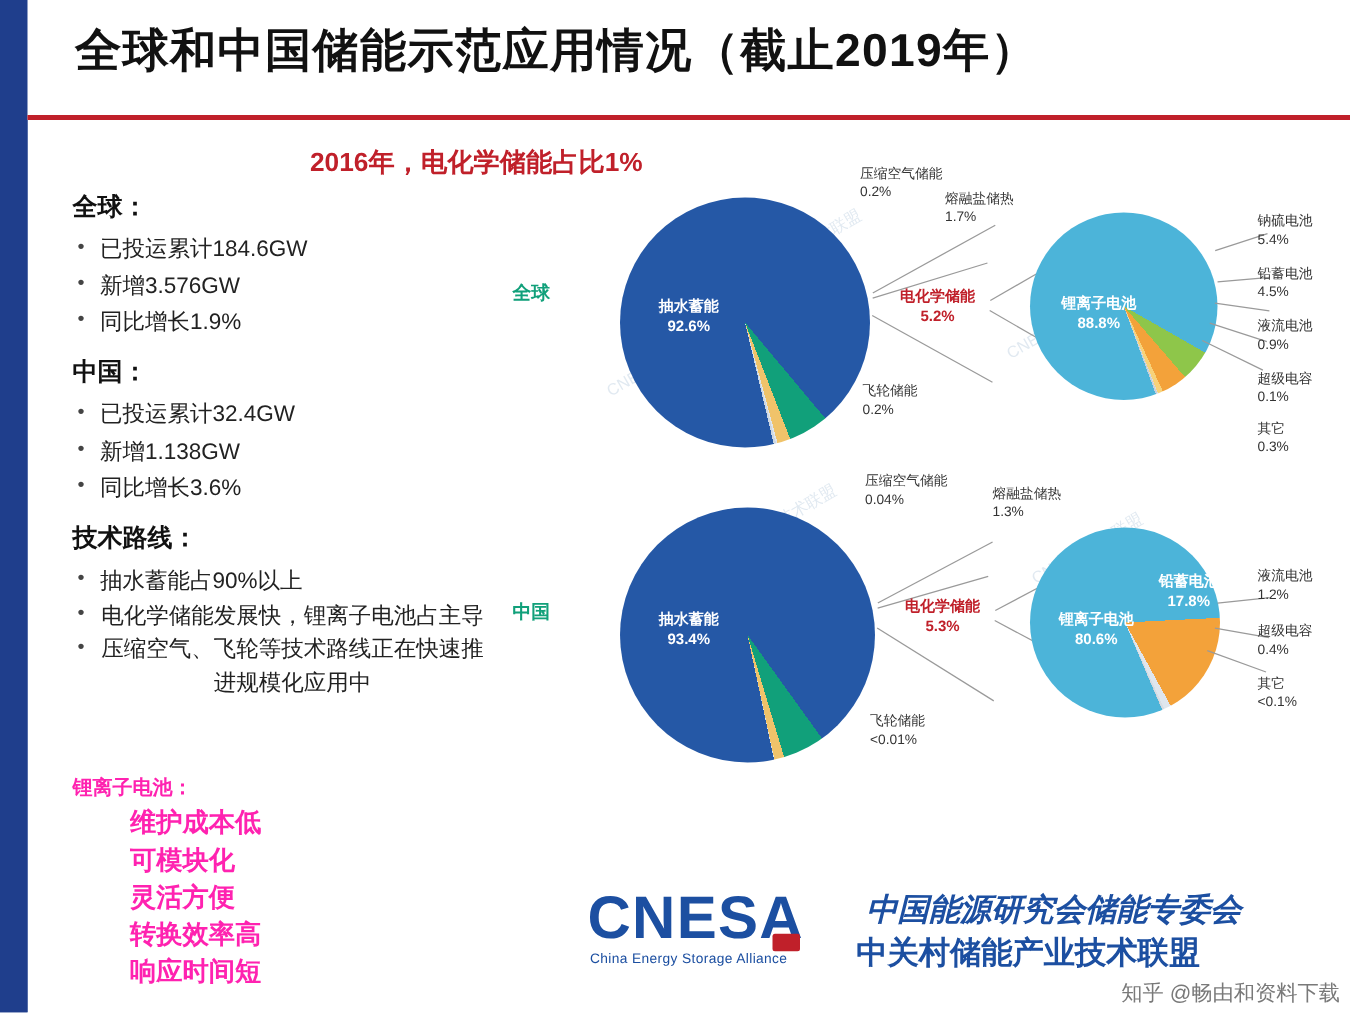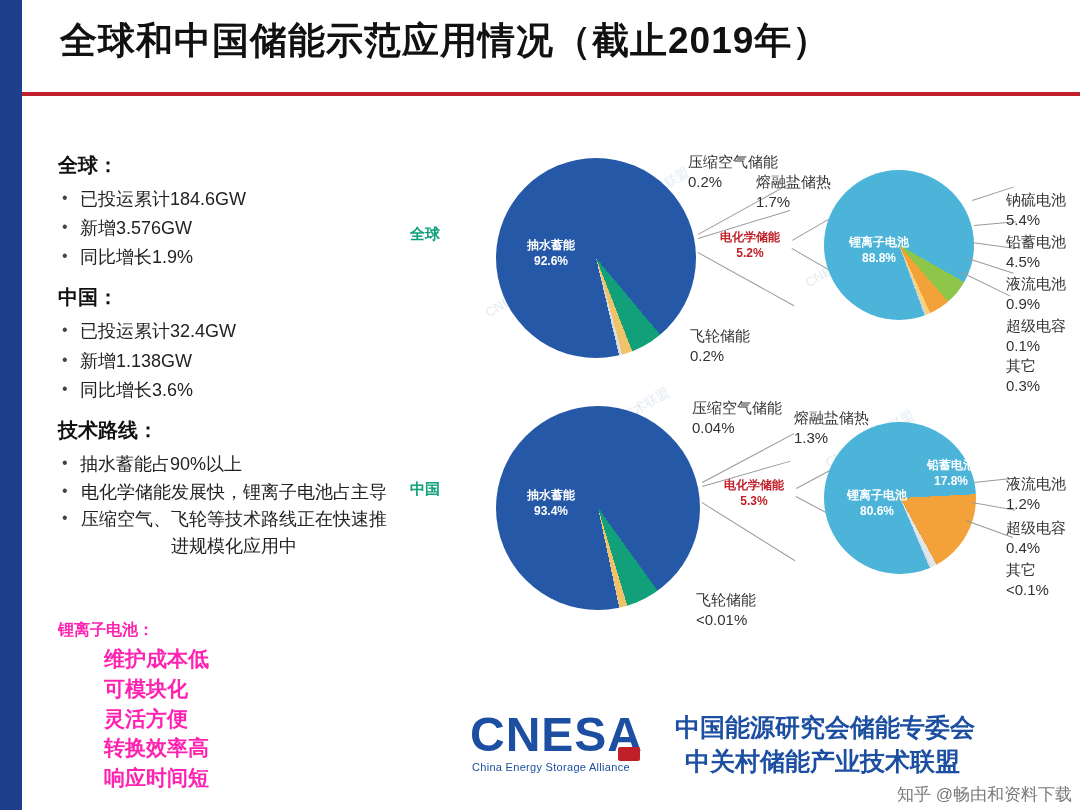--- a/index.html
+++ b/index.html
@@ -52,52 +52,53 @@
 
   .wm{
     position:absolute;color:#c9d8e6;font-size:13px;opacity:.55;
     transform:rotate(-30deg);white-space:nowrap;pointer-events:none;
   }
 
   
   .pie{position:absolute;border-radius:50%;}
 
   .lead{position:absolute;background:#9a9a9a;height:1px;transform-origin:0 0;}
-  .lbl{position:absolute;font-size:15px;color:#333;line-height:1.35;white-space:nowrap;margin-top:20px;}
+  .lbl{position:absolute;font-size:11px;color:#333;line-height:1.35;white-space:nowrap;}
   .lbl-in{position:absolute;font-size:12px;color:#ffffff;font-weight:bold;line-height:1.3;text-align:center;}
   .lbl-red{position:absolute;font-size:12px;color:#c0202a;font-weight:bold;line-height:1.3;text-align:center;}
   .side-tag{position:absolute;font-size:15px;color:#11a07a;font-weight:bold;}
 
   
   .logo{position:absolute;left:470px;top:705px;width:600px;height:78px;}
   .logo-c{
     position:absolute;left:0;top:2px;font-size:48px;font-weight:bold;color:#1c4fa1;
     letter-spacing:1px;font-family:"Liberation Sans",sans-serif;
   }
   .logo-sub{position:absolute;left:2px;top:56px;font-size:11px;color:#1c4fa1;letter-spacing:.3px;}
-  .logo-cn1{position:absolute;left:205px;top:6px;font-size:25px;font-weight:bold;color:#1c4fa1;white-space:nowrap;}
+  .logo-cn1{position:absolute;left:223px;top:6px;font-size:25px;font-weight:bold;color:#1c4fa1;white-space:nowrap;font-style:italic;}
   .logo-cn2{position:absolute;left:215px;top:40px;font-size:25px;font-weight:bold;color:#1c4fa1;white-space:nowrap;}
   .logo-flag{position:absolute;left:148px;top:42px;width:22px;height:14px;background:#c0202a;border-radius:2px;}
 
   .zhihu{
     position:absolute;right:8px;bottom:4px;font-size:17px;color:#6b6b6b;
     white-space:nowrap;opacity:.9;
   }
 </style>
 </head>
 <body>
 
 <div class="slide">
 
   <div class="left-bar"></div>
   <div class="left-bar-lower"></div>
 
   <div class="title">全球和中国储能示范应用情况（截止2019年）</div>
   <div class="title-rule"></div>
 
+  <div class="subtitle">2016年，电化学储能占比1%</div>
 
   <div class="txtcol">
     <div class="h-line">全球：</div>
     <ul class="bul">
       <li>已投运累计184.6GW</li>
       <li>新增3.576GW</li>
       <li>同比增长1.9%</li>
     </ul>
     <div class="h-line sp">中国：</div>
     <ul class="bul">

